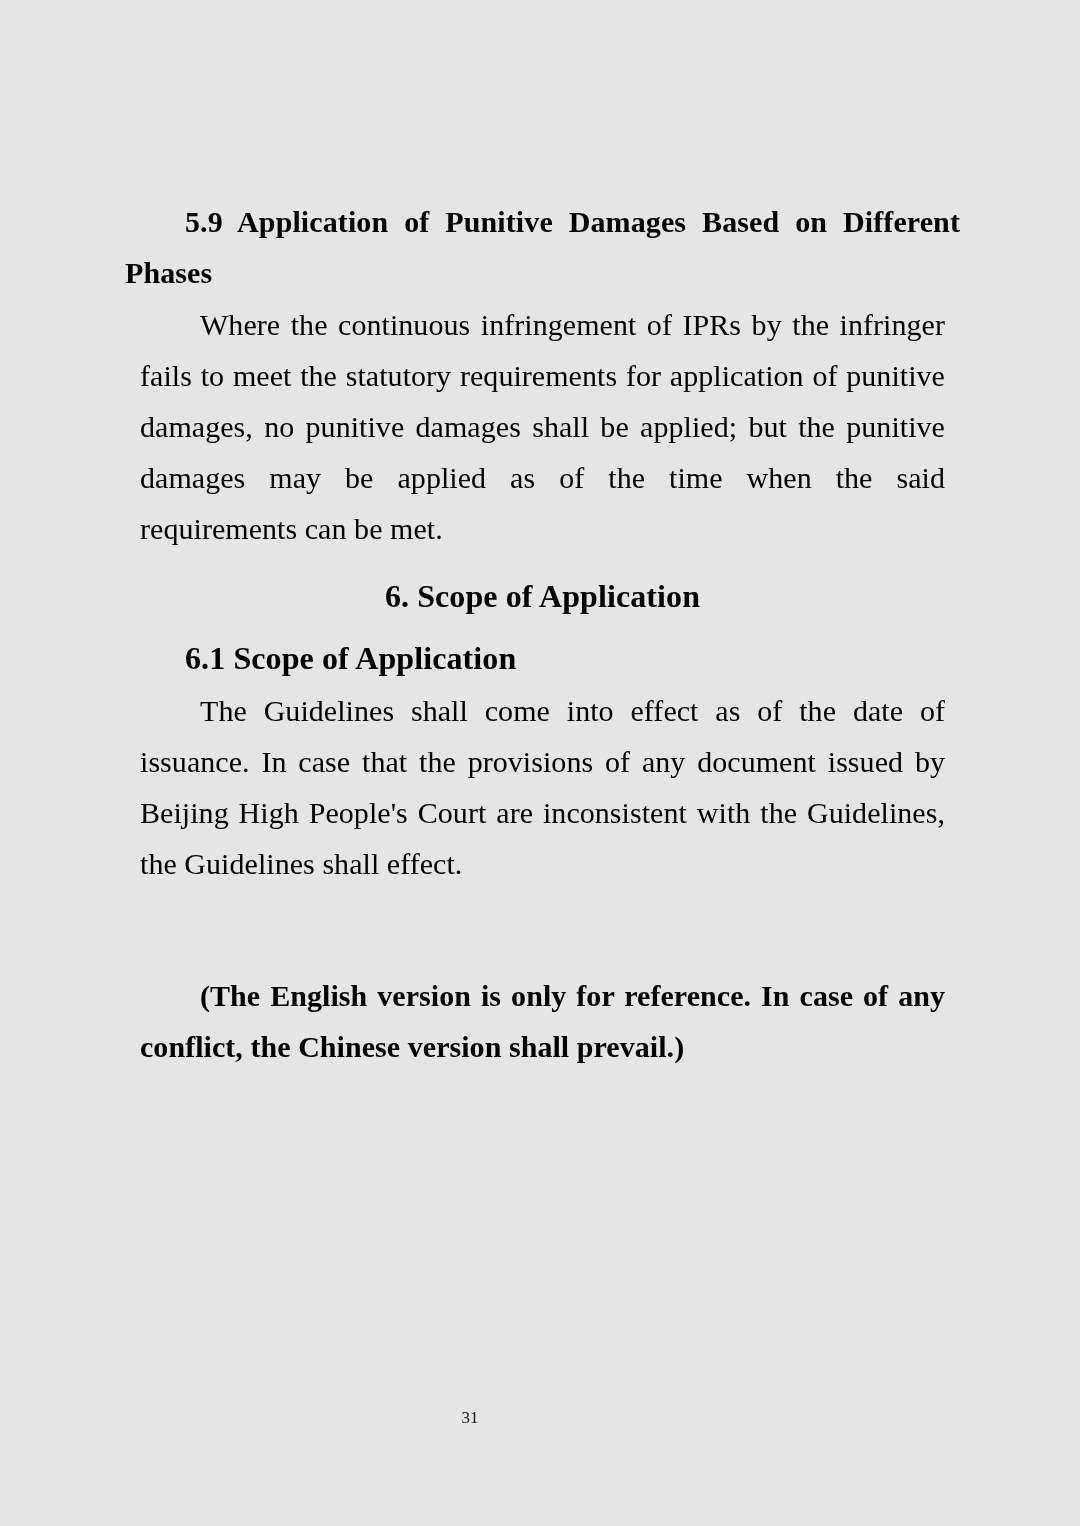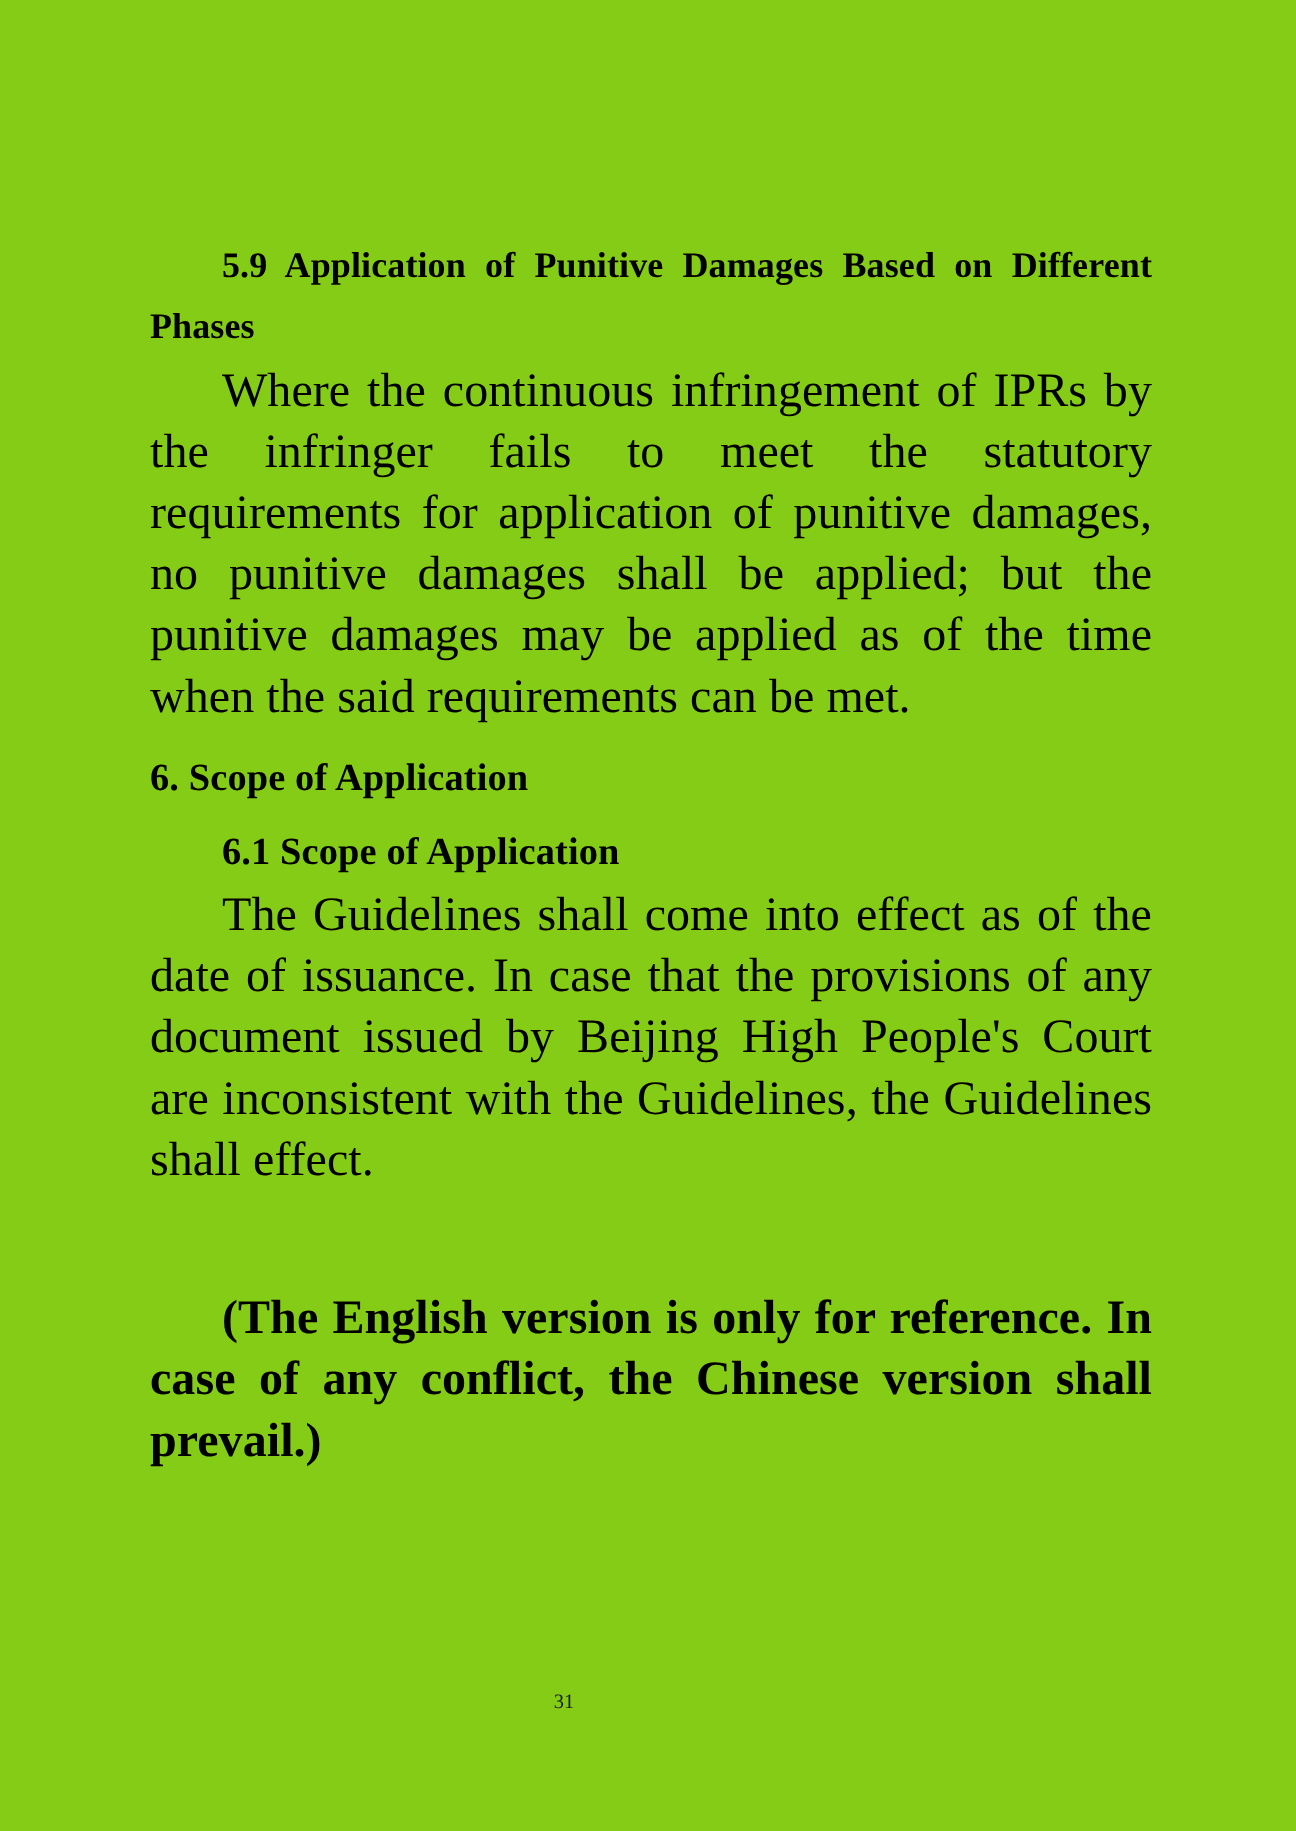--- a/index.html
+++ b/index.html
@@ -16,21 +16,21 @@
     overflow: hidden;
     -webkit-font-smoothing: antialiased;
   }
 
   .page {
     position: absolute;
     left: 0;
     top: 0;
     width: 1080px;
     height: 1526px;
-    background: #84cc16;
+    background: #e5e5e5;
   }
 
   
   .content {
     position: absolute;
     left: 125px;
     top: 196px;
     width: 835px;
   }
 
@@ -42,42 +42,42 @@
     text-align-last: left;
     text-indent: 60px;
     margin: 0;
     letter-spacing: 0.1px;
   }
 
   .h-center {
     font-size: 32px;
     font-weight: bold;
     line-height: 51px;
-    text-align: left;
+    text-align: center;
     margin: 0;
     letter-spacing: 0.1px;
   }
 
   .h-minor {
     font-size: 32px;
     font-weight: bold;
     line-height: 51px;
     text-align: left;
     text-indent: 60px;
     margin: 0;
     letter-spacing: 0.1px;
   }
 
   .para {
-    font-size: 40px;
+    font-size: 30px;
     line-height: 51px;
     text-align: justify;
     text-align-last: left;
     text-indent: 60px;
-    margin: 0;
+    margin: 15px;
     letter-spacing: 0.05px;
   }
 
   .gap-before-h-center { margin-top: 17px; }
   .gap-after-h-center  { margin-top: 11px; }
   .gap-para            { margin-top: 1px; }
   .gap-note            { margin-top: 81px; font-weight: bold; }
 
   .ital { }
 

